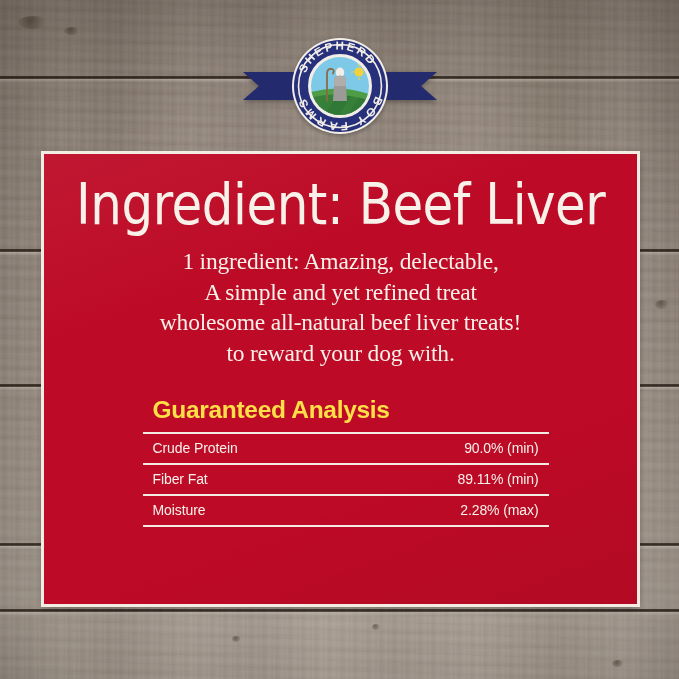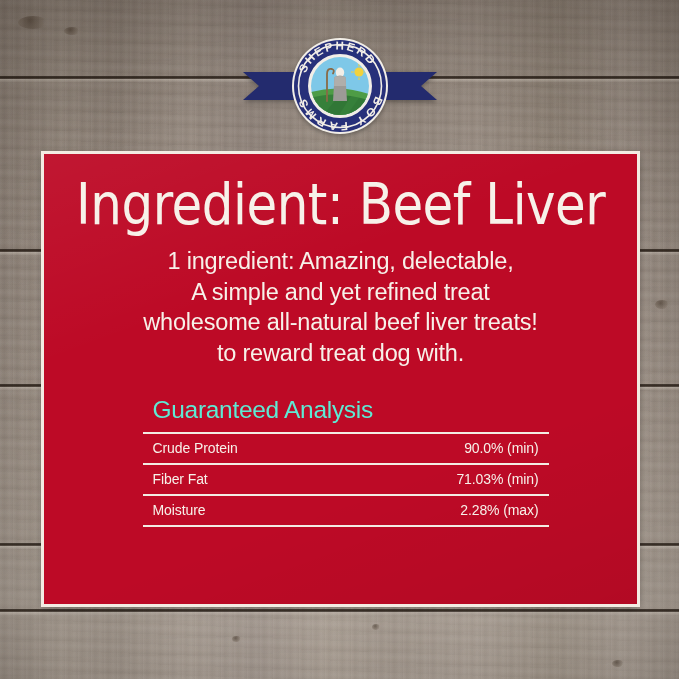--- a/index.html
+++ b/index.html
@@ -155,42 +155,42 @@
     letter-spacing: -0.5px;
     text-align: center;
     margin: 4px 0 0 0;
     white-space: nowrap;
     transform: scaleX(0.96) scaleY(1.1);
     transform-origin: center top;
   }
 
   .subtitle {
     color: #f7f1e9;
-    font-family: Liberation Sans, sans-serif;
+    font-family: Liberation Serif, serif;
     font-size: 23.5px;
     font-weight: 400;
     line-height: 1.30;
     text-align: center;
     margin-top: 18px;
     letter-spacing: -0.2px;
   }
   .subtitle .ln { display: block; }
 
   
   .ga-block {
     width: 406px;
     margin-top: 28px;
     margin-left: 10px;
     align-self: center;
   }
   .ga-heading {
-    color: #5eead4;
+    color: #fde047;
     font-family: "Liberation Sans", sans-serif;
     font-size: 24.5px;
-    font-weight: normal;
+    font-weight: bold;
     letter-spacing: -0.3px;
     margin: 0 0 8px 10px;
   }
   .ga-table {
     width: 100%;
     border-collapse: collapse;
   }
   .ga-table td {
     color: #f7f1e9;
     font-family: "Liberation Sans", sans-serif;
@@ -301,34 +301,34 @@
   <div class="label-card">
     <div class="label-sheen"></div>
     <div class="label-inner">
 
       <h1 class="title">Ingredient: Beef Liver</h1>
 
       <div class="subtitle">
         <span class="ln">1 ingredient: Amazing, delectable,</span>
         <span class="ln">A simple and yet refined treat</span>
         <span class="ln">wholesome all-natural beef liver treats!</span>
-        <span class="ln">to reward treat dog with.</span>
+        <span class="ln">to reward your dog with.</span>
       </div>
 
       <div class="ga-block">
         <div class="ga-heading">Guaranteed Analysis</div>
         <table class="ga-table">
           <tbody>
             <tr>
               <td class="k">Crude Protein</td>
               <td class="v">90.0% (min)</td>
             </tr>
             <tr>
               <td class="k">Fiber Fat</td>
-              <td class="v">71.03% (min)</td>
+              <td class="v">89.11% (min)</td>
             </tr>
             <tr>
               <td class="k">Moisture</td>
               <td class="v">2.28% (max)</td>
             </tr>
           </tbody>
         </table>
       </div>
 
     </div>

